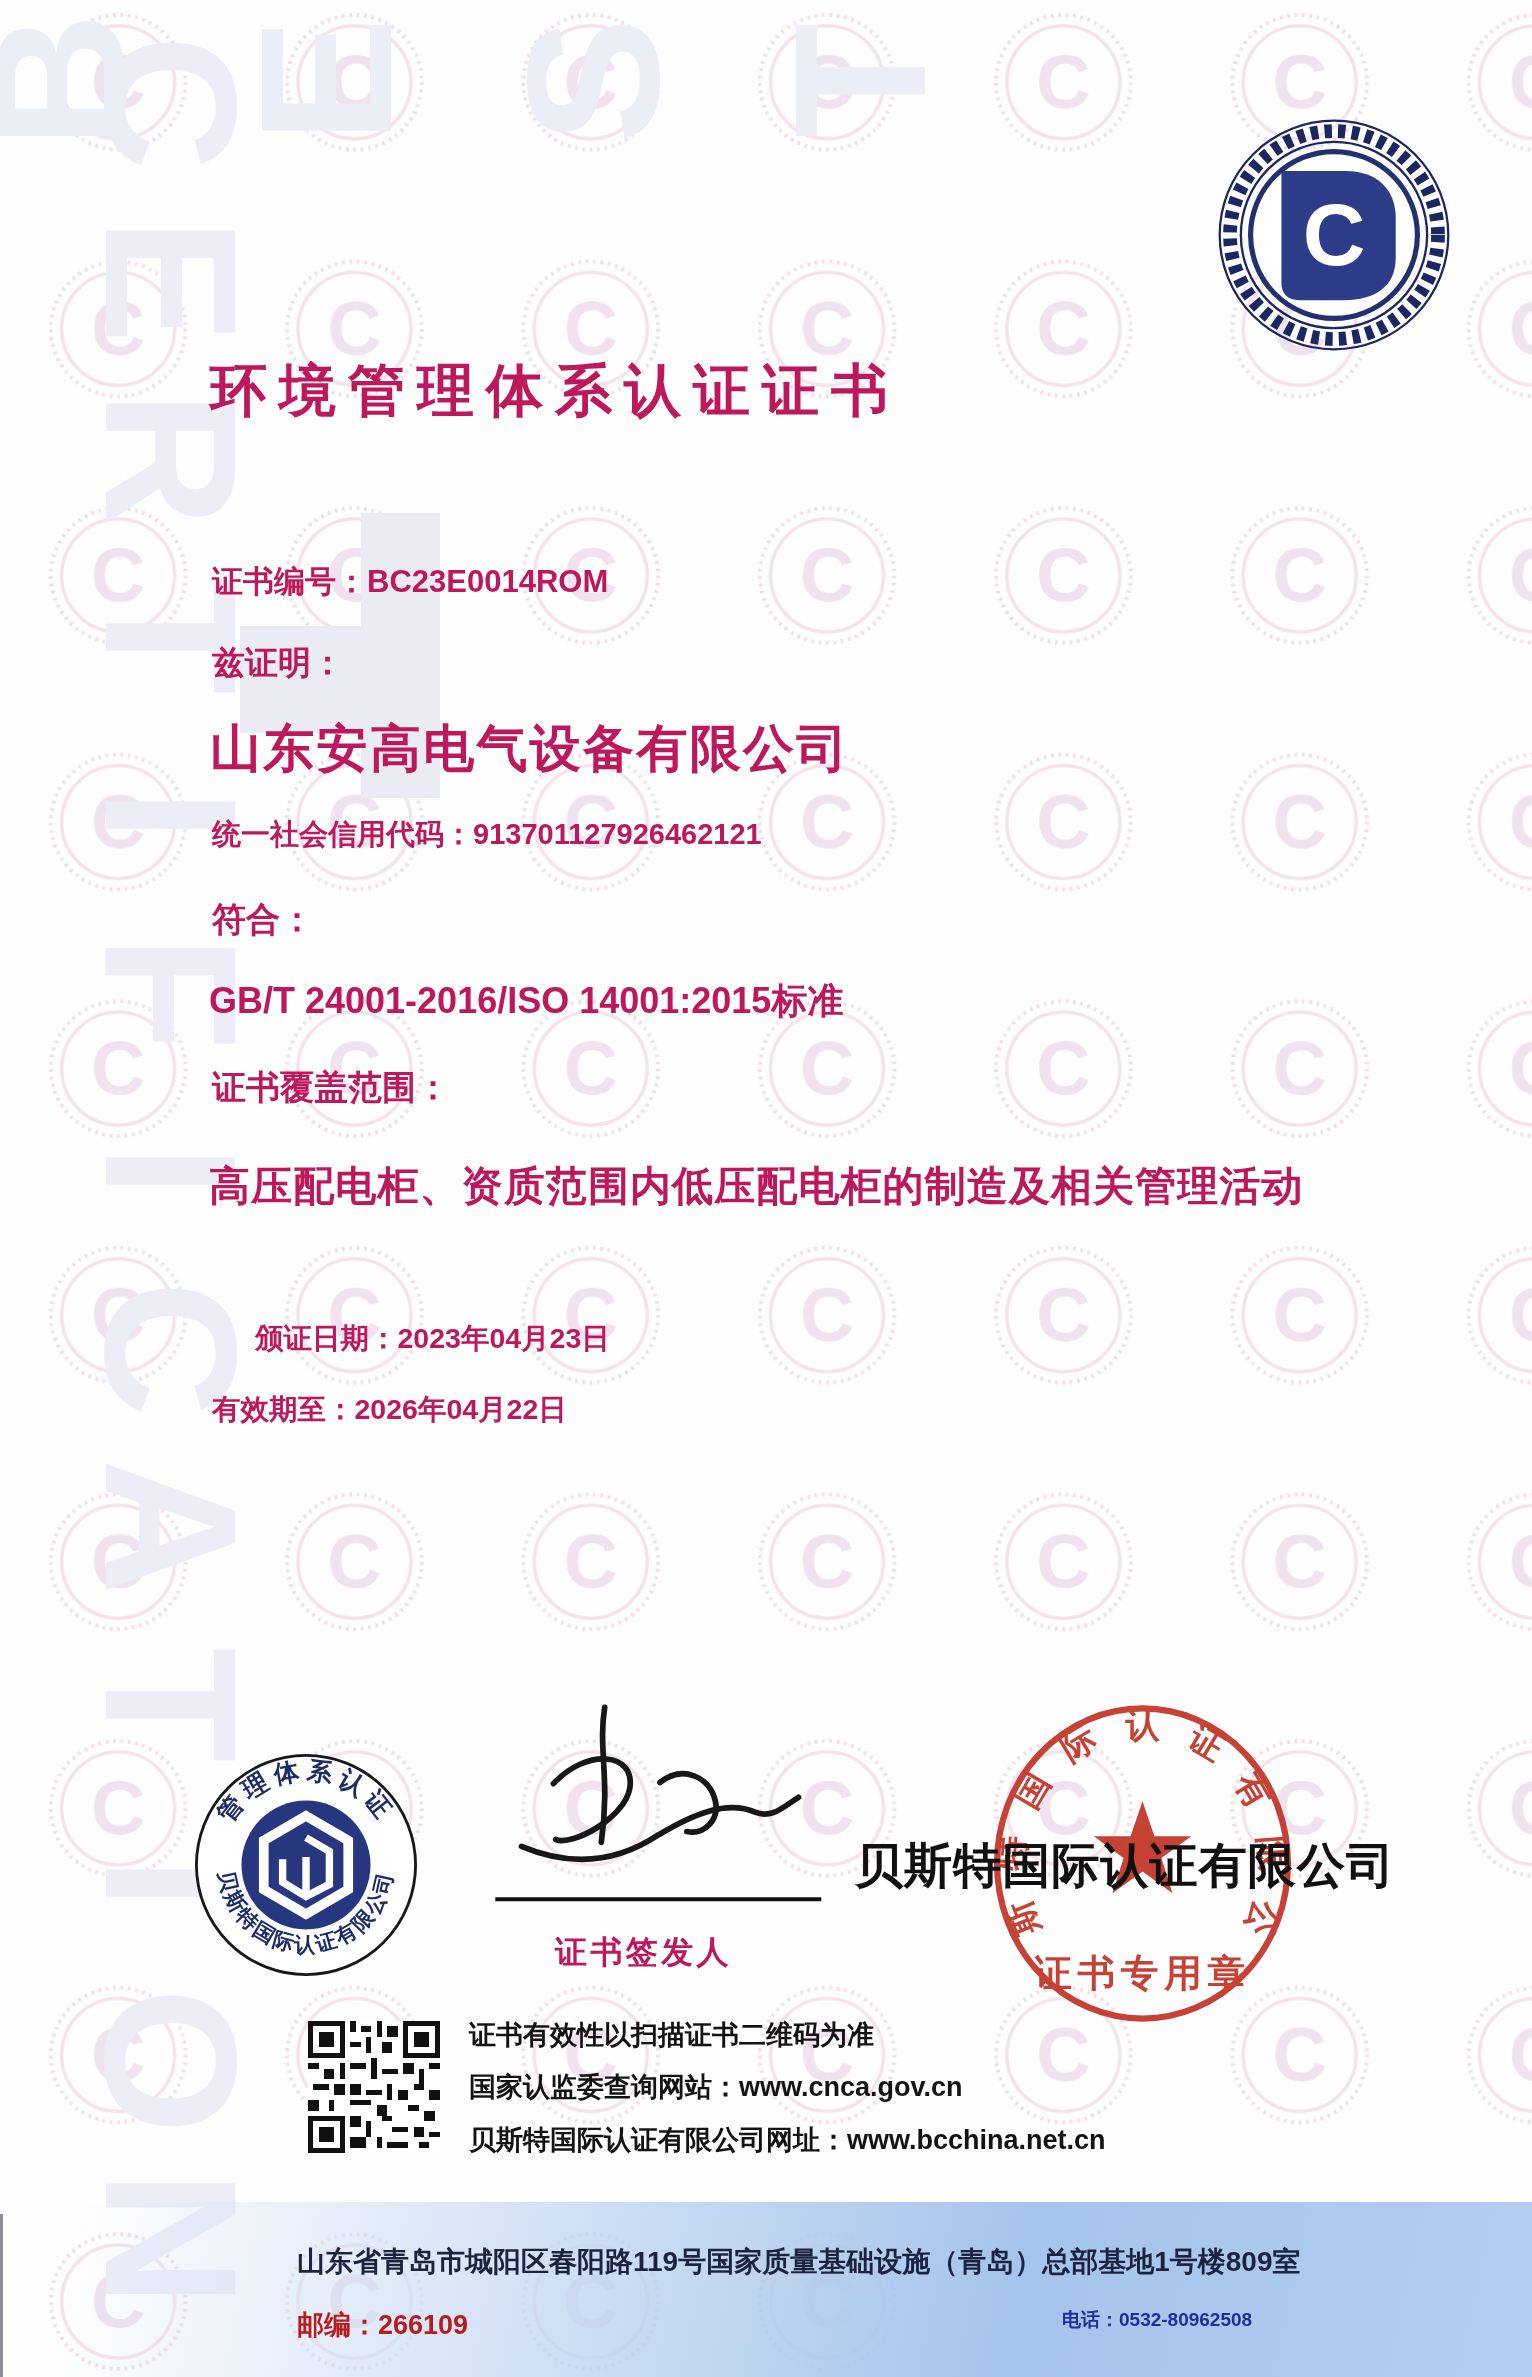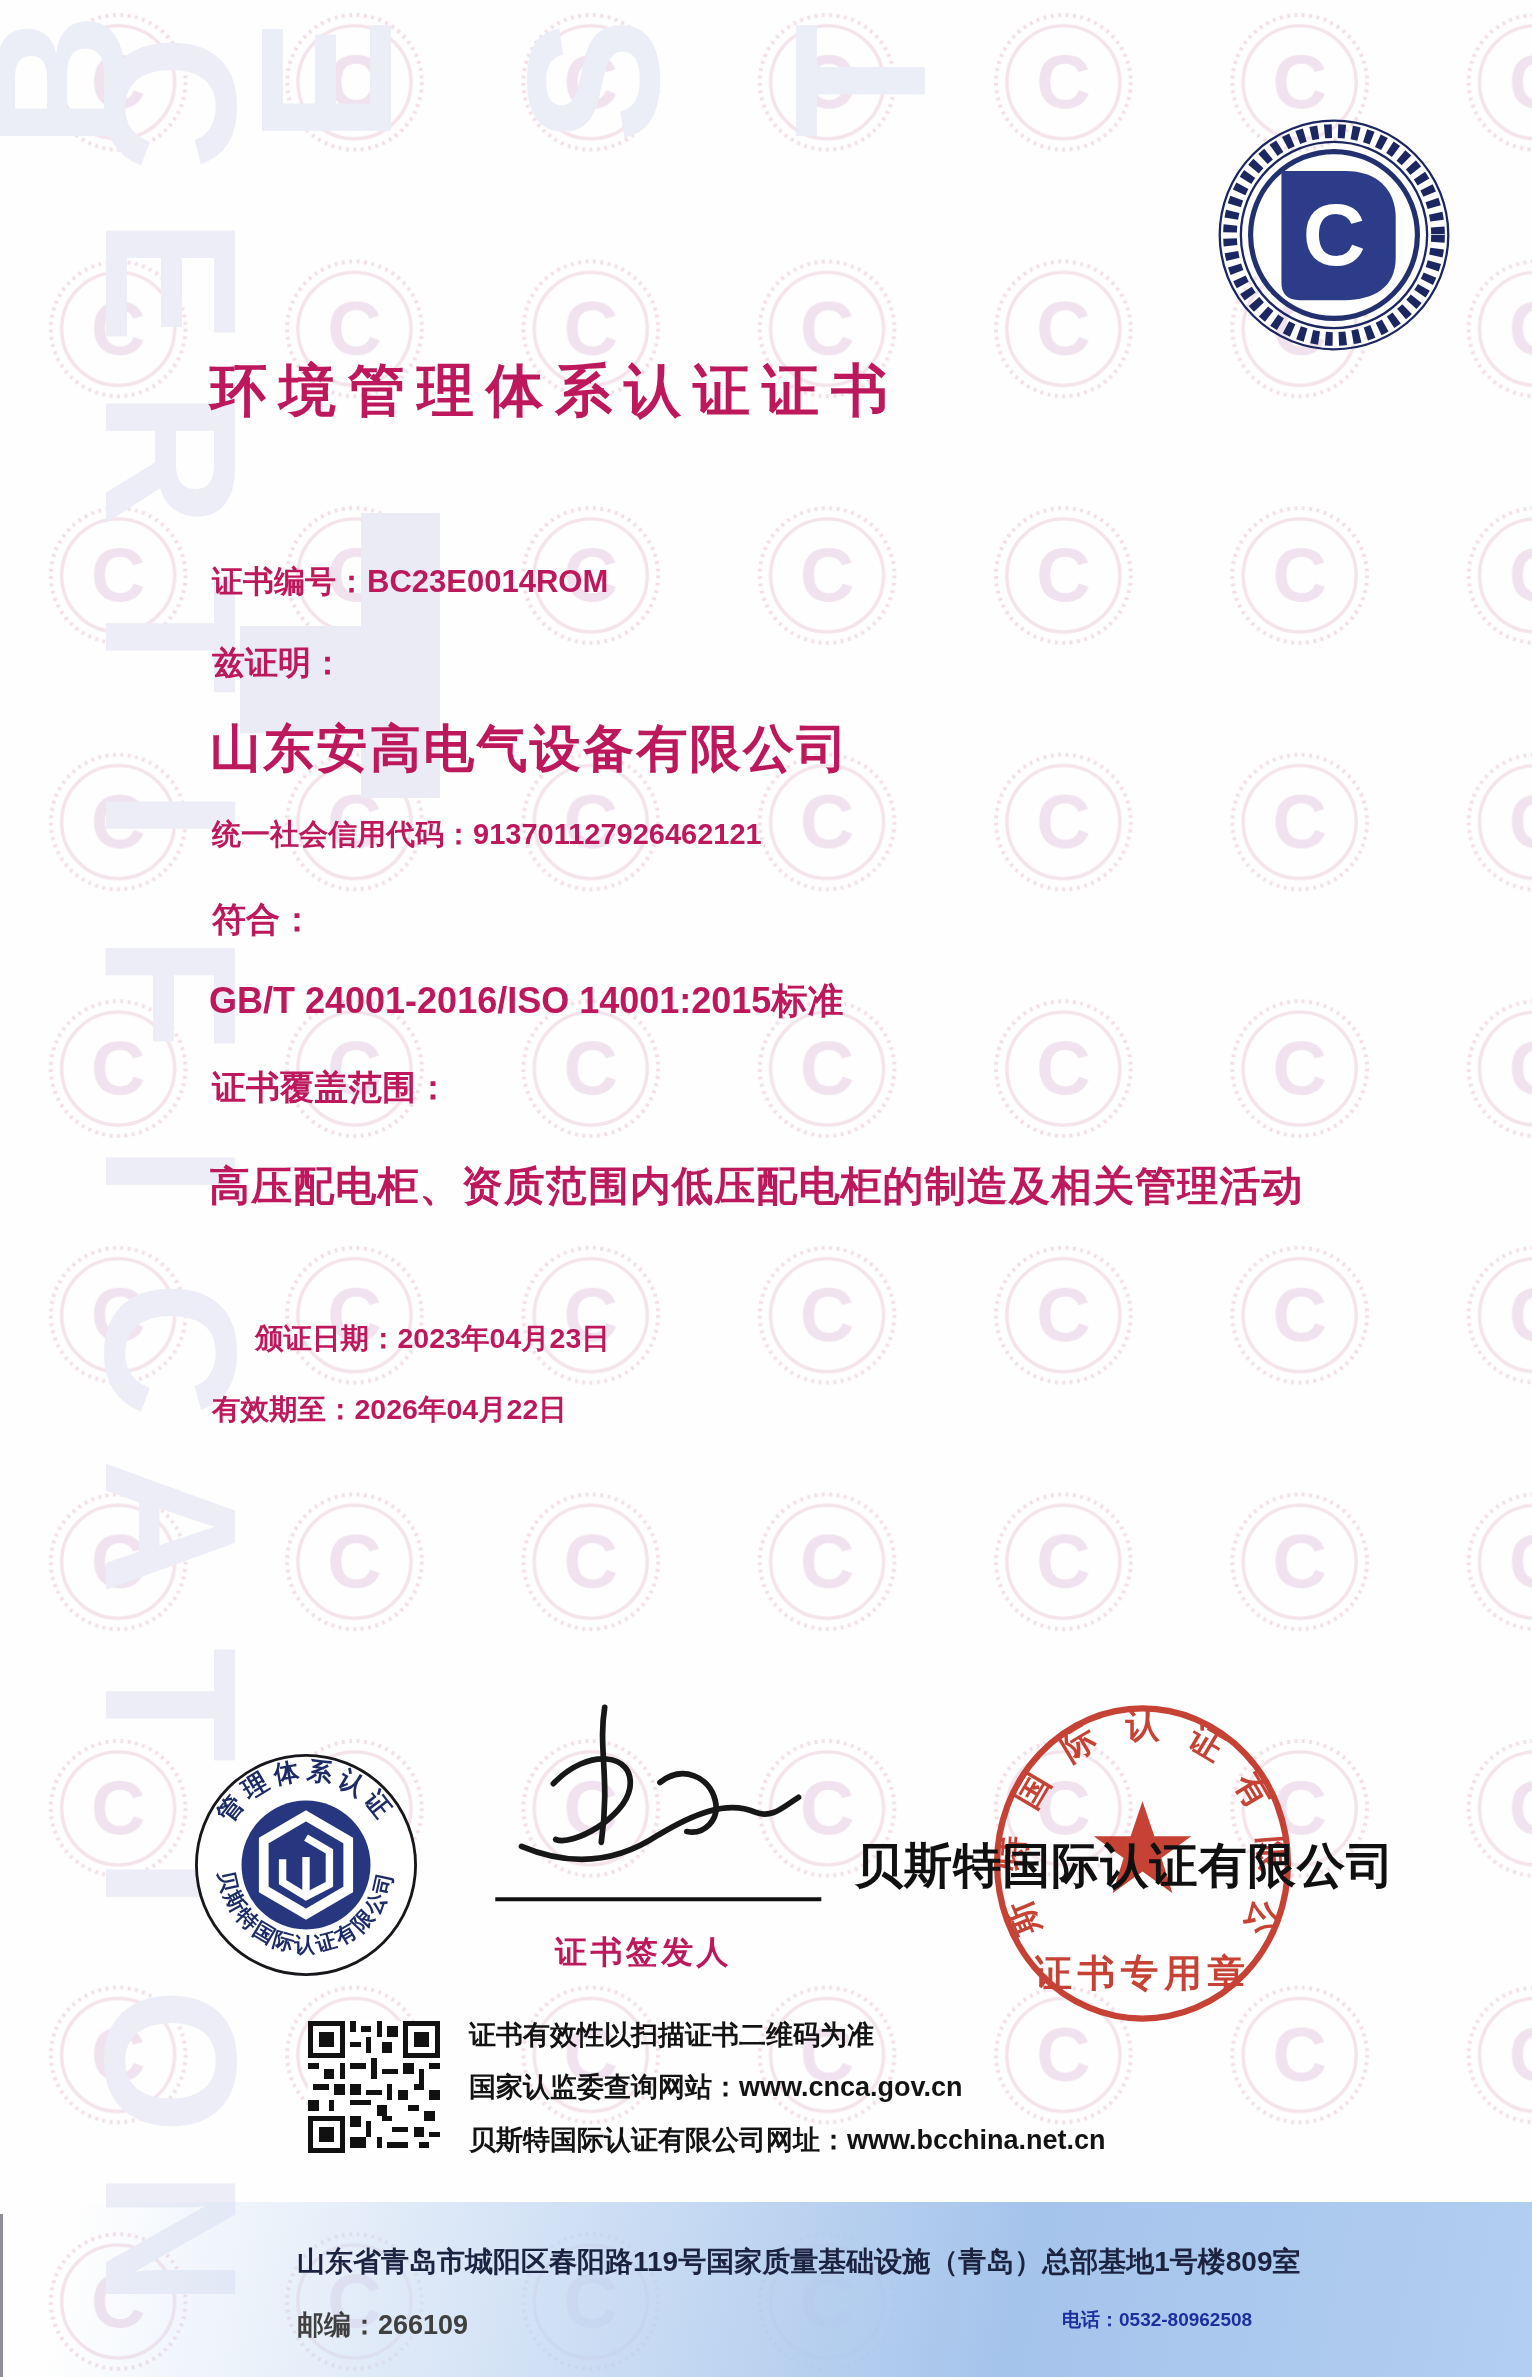--- a/index.html
+++ b/index.html
@@ -40,21 +40,21 @@
   .qrline{font-size:27px; font-weight:700; color:#131313;}
   .caption{font-size:32px; letter-spacing:3.4px;}
   .issuer{font-size:48px; letter-spacing:1.1px; color:#101010;}
   
   .band{
     position:absolute; left:0; top:2202px; width:1532px; height:176px; z-index:2;
     background:linear-gradient(102deg, rgba(255,255,255,0) 5%, rgba(203,221,244,0.65) 28%,
                #a5c4eb 66%, #b2cef1 100%);
   }
   .f-addr{font-size:28px; color:#1b2340;}
-  .f-post{font-size:27px; color:#404040;}
+  .f-post{font-size:27px; color:#b91c1c;}
   .f-phone{font-size:19px; color:#1c2f9c;}
   .edge{position:absolute;left:0;top:2214px;width:3.4px;height:163px;background:#8f9096;z-index:4;}
   svg{display:block;}
   svg text{font-family:"Liberation Sans","DejaVu Sans",sans-serif;}
   .abs{position:absolute; z-index:3;}
   .stampwrap{z-index:2;}
 </style>
 </head>
 <body>
 

